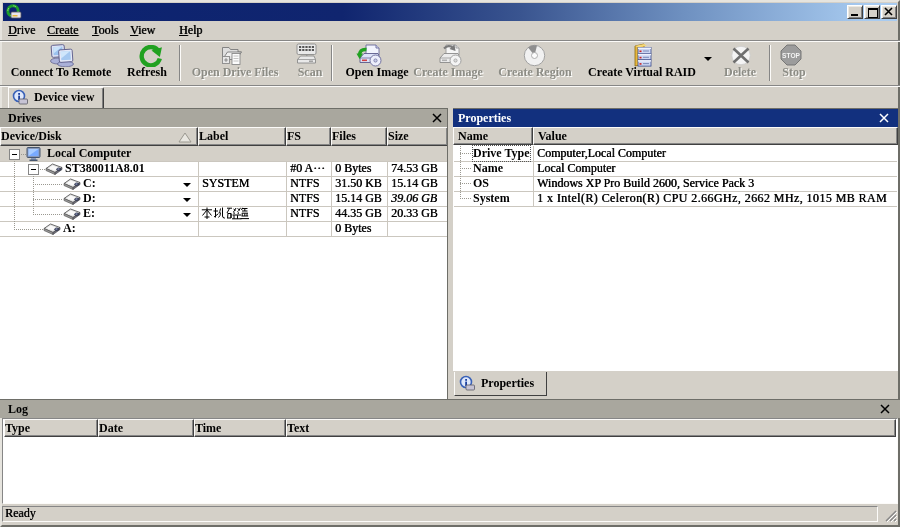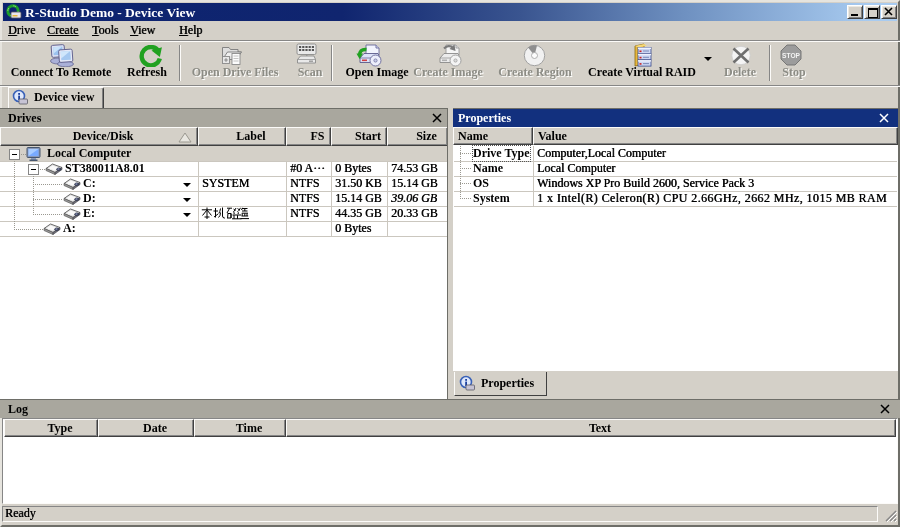--- a/index.html
+++ b/index.html
@@ -29,21 +29,21 @@
   box-shadow:inset -1px 0 0 #808080;box-sizing:border-box;border-top-right-radius:2px;}
 
 .phead{position:absolute;height:19px;background:#a9a79e;border-top:1px solid #6e6e68;box-sizing:border-box;}
 .phead .t{position:absolute;left:8px;top:2px;font-weight:bold;line-height:15px;}
 .navy{background:#12307e;}
 .navy .t{color:#fff;}
 
 .col{position:absolute;top:0;height:18px;background:#d4d0c8;box-sizing:border-box;
   border-top:1px solid #fcfbf9;border-left:1px solid #fcfbf9;border-right:1px solid #404040;border-bottom:1px solid #404040;
   box-shadow:inset -1px -1px 0 #868686;
-  text-align:center;font-weight:bold;line-height:17px;padding-left:18px;}
+  font-weight:bold;line-height:17px;}
 .col.l{text-align:left;padding-left:4px;}
 
 .rowline{position:absolute;height:1px;background:#cbc7bf;}
 .vline{position:absolute;width:1px;background:#cbc7bf;}
 .cell{position:absolute;white-space:nowrap;line-height:15px;height:15px;text-shadow:0.45px 0 0 #222;}
 .cell.b{text-shadow:none;}
 .dotsH{position:absolute;height:1px;background-image:repeating-linear-gradient(90deg,#9a9890 0 1px,transparent 1px 2px);}
 .dotsV{position:absolute;width:1px;background-image:repeating-linear-gradient(180deg,#9a9890 0 1px,transparent 1px 2px);}
 .expand{position:absolute;width:11px;height:11px;background:#fff;border:1px solid #868686;box-sizing:border-box;}
 .expand i{position:absolute;left:2px;top:4px;width:5px;height:1px;background:#000;}
@@ -53,21 +53,20 @@
 </head>
 <body>
 <div class="win"></div>
 <div class="title">
   <svg class="abs" style="left:3px;top:1px" width="17" height="16" viewBox="0 0 17 16">
     <circle cx="7" cy="7" r="5.2" fill="none" stroke="#1d9e2c" stroke-width="3"></circle>
     <circle cx="7" cy="7" r="5.2" fill="none" stroke="#7fd06f" stroke-width="1" stroke-dasharray="3 5"></circle>
     <rect x="5" y="8" width="10" height="6" rx="1" fill="#e7e5ee" stroke="#55555e" stroke-width="0.8"></rect>
     <rect x="6.5" y="11" width="5" height="1.5" fill="#e8b93c"></rect>
   </svg>
-  <div class="txt">R-Studio Demo - Device View</div>
 </div>
 <div class="cap" style="left:847px;">
     <div class="abs" style="left:3px;top:8px;width:7px;height:2px;background:#000;"></div>
   </div>
 <div class="cap" style="left:864px;">
     <div class="abs" style="left:3px;top:2px;width:8px;height:7px;border:1px solid #000;border-top-width:2px;"></div>
   </div>
 <div class="cap" style="left:881px;">
   <svg width="14" height="12" viewBox="0 0 14 12">
       <path d="M3 2 L10 9 M10 2 L3 9" stroke="#000" stroke-width="1.6"></path>
@@ -230,21 +229,21 @@
 <div class="phead" style="left:0;top:108px;width:448px;">
     <div class="t">Drives</div>
   </div>
 <svg class="abs" style="left:431px;top:112px" width="12" height="12" viewBox="0 0 12 12">
     <path d="M2 2 L10 10 M10 2 L2 10" stroke="#000" stroke-width="1.5"></path>
   </svg>
 <div class="abs" style="left:0;top:127px;width:448px;height:272px;background:#fff;"></div>
 <div class="col" style="left:0;top:127px;width:198px;padding-right:10px;height:19px;">Device/Disk</div>
 <div class="col" style="left:198px;top:127px;width:88px;height:19px;">Label</div>
 <div class="col" style="left:286px;top:127px;width:45px;height:19px;">FS</div>
-<div class="col" style="left:331px;top:127px;width:56px;height:19px;">Start</div>
+<div class="col" style="left:331px;top:127px;width:56px;height:19px;">Files</div>
 <div class="col" style="left:387px;top:127px;width:61px;height:19px;">Size</div>
 <svg class="abs" style="left:178px;top:132px" width="14" height="11" viewBox="0 0 14 11">
     <path d="M7 1 L13 10 L1 10 Z" fill="#e8e6e0" stroke="#9a9890" stroke-width="1"></path>
   </svg>
 
 <div class="abs" style="left:0;top:146px;width:447px;height:15px;background:#d4d0c8;"></div>
 <div class="rowline" style="left:0;top:161px;width:447px;"></div>
 <div class="rowline" style="left:0;top:176px;width:447px;"></div>
 <div class="rowline" style="left:0;top:191px;width:447px;"></div>
 <div class="rowline" style="left:0;top:206px;width:447px;"></div>

